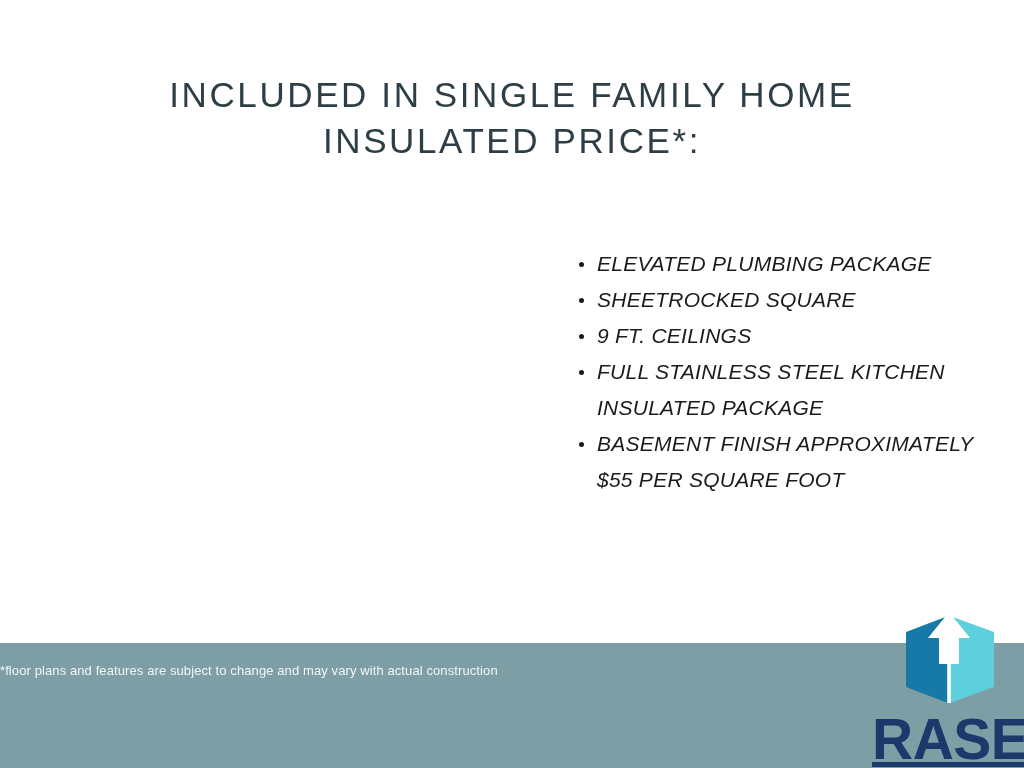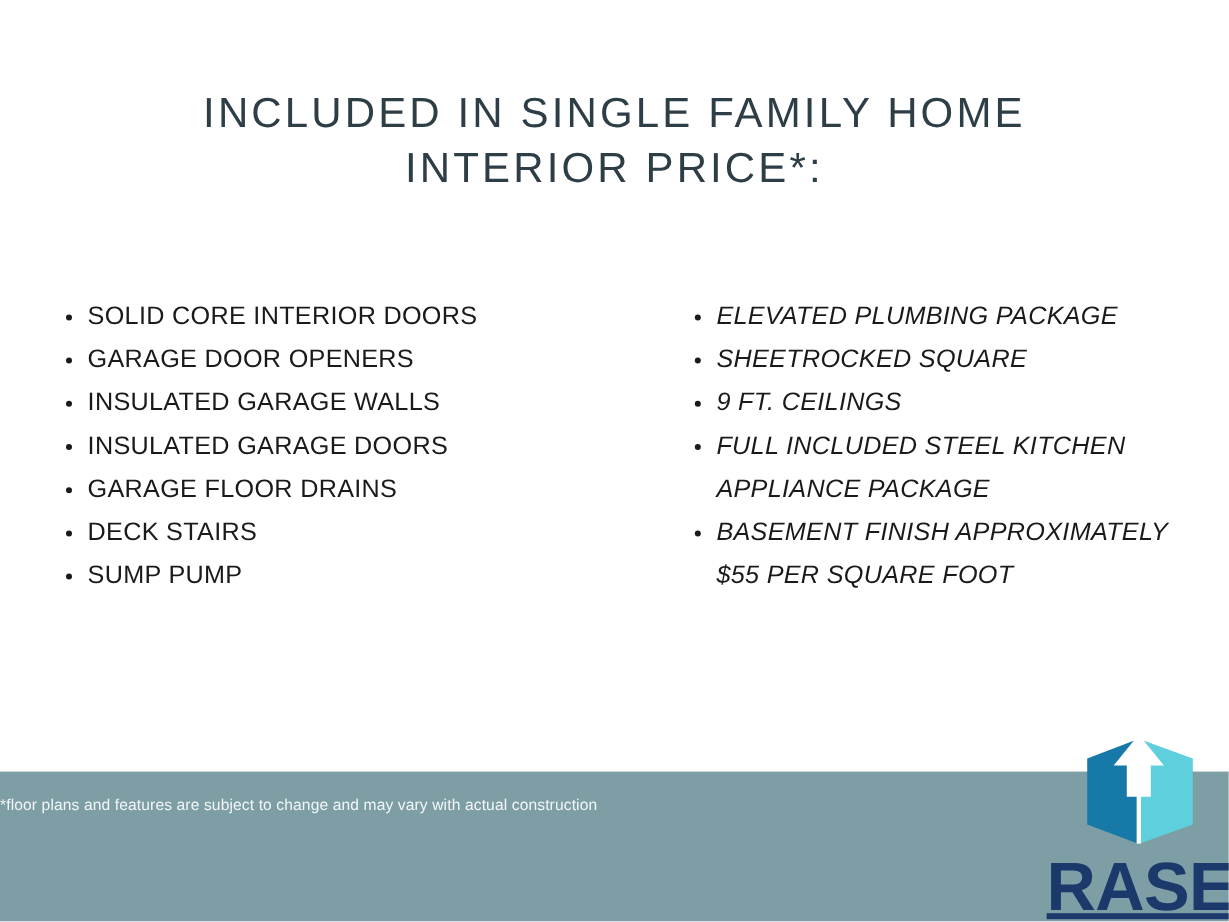--- a/index.html
+++ b/index.html
@@ -144,43 +144,32 @@
     text-decoration: underline;
   }
 </style>
 </head>
 <body>
 
 <div class="slide">
 
   <div class="title-block">
     <div class="title-line">INCLUDED IN SINGLE FAMILY HOME</div>
-    <div class="title-line">INTERIOR PRICE*:</div>
+    <div class="title-line">INSULATED PRICE*:</div>
   </div>
 
   <div class="columns">
 
-    <div class="col col-left">
-      <ul class="feature-list">
-        <li>SOLID CORE INTERIOR DOORS</li>
-        <li>GARAGE DOOR OPENERS</li>
-        <li>INSULATED GARAGE WALLS</li>
-        <li>INSULATED GARAGE DOORS</li>
-        <li>GARAGE FLOOR DRAINS</li>
-        <li>DECK STAIRS</li>
-        <li>SUMP PUMP</li>
-      </ul>
-    </div>
 
     <div class="col col-right">
       <ul class="feature-list">
         <li>ELEVATED PLUMBING PACKAGE</li>
         <li>SHEETROCKED SQUARE</li>
         <li>9 FT. CEILINGS</li>
-        <li>FULL INCLUDED STEEL KITCHEN APPLIANCE PACKAGE</li>
+        <li>FULL STAINLESS STEEL KITCHEN INSULATED PACKAGE</li>
         <li>BASEMENT FINISH APPROXIMATELY $55 PER SQUARE FOOT</li>
       </ul>
     </div>
 
   </div>
 
   <div class="footer-band"></div>
 
   <div class="footer-note">*floor plans and features are subject to change and may vary with actual construction</div>
 

